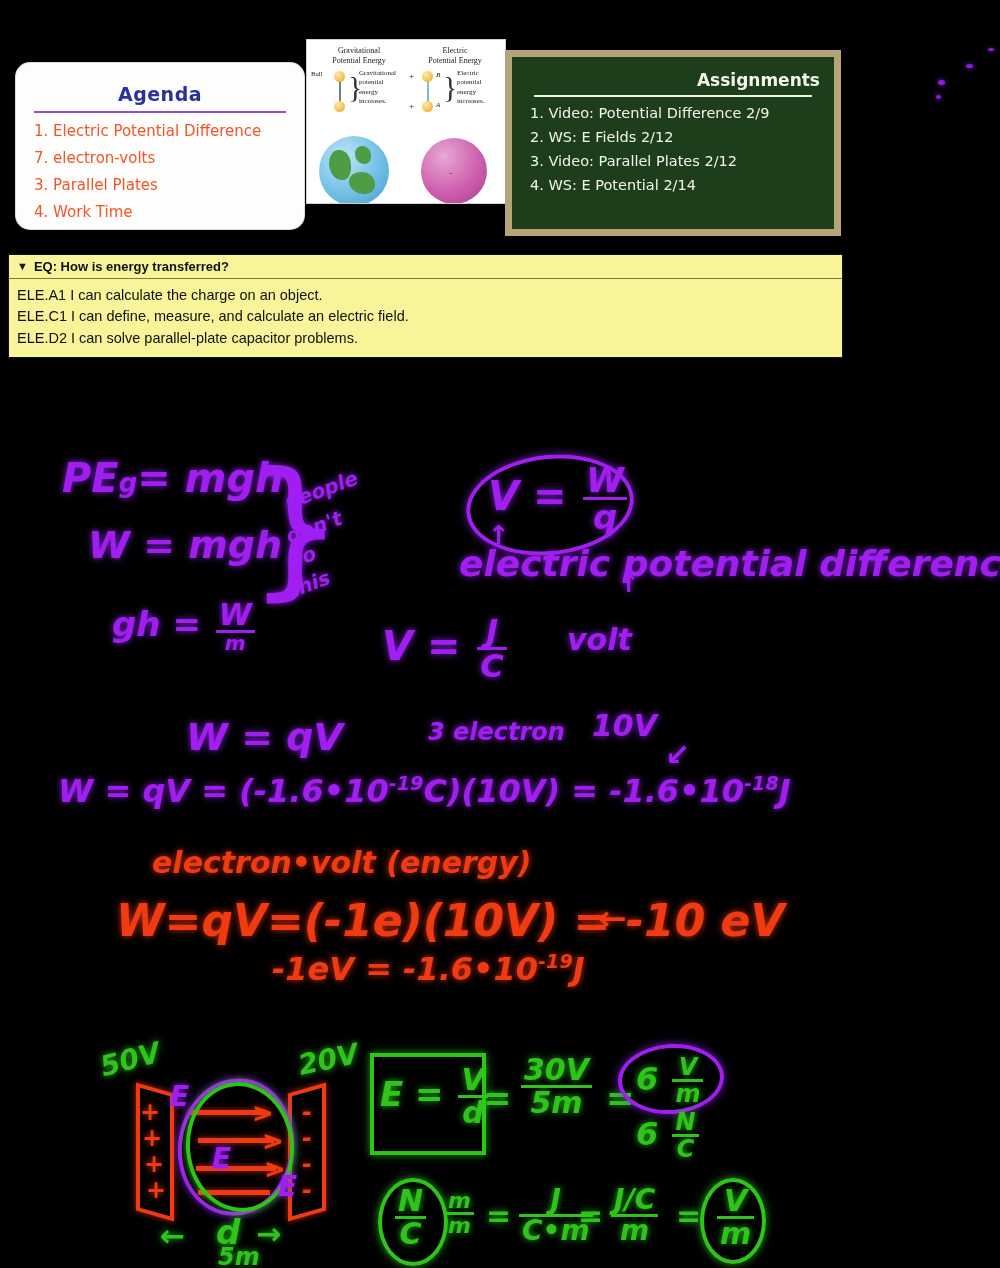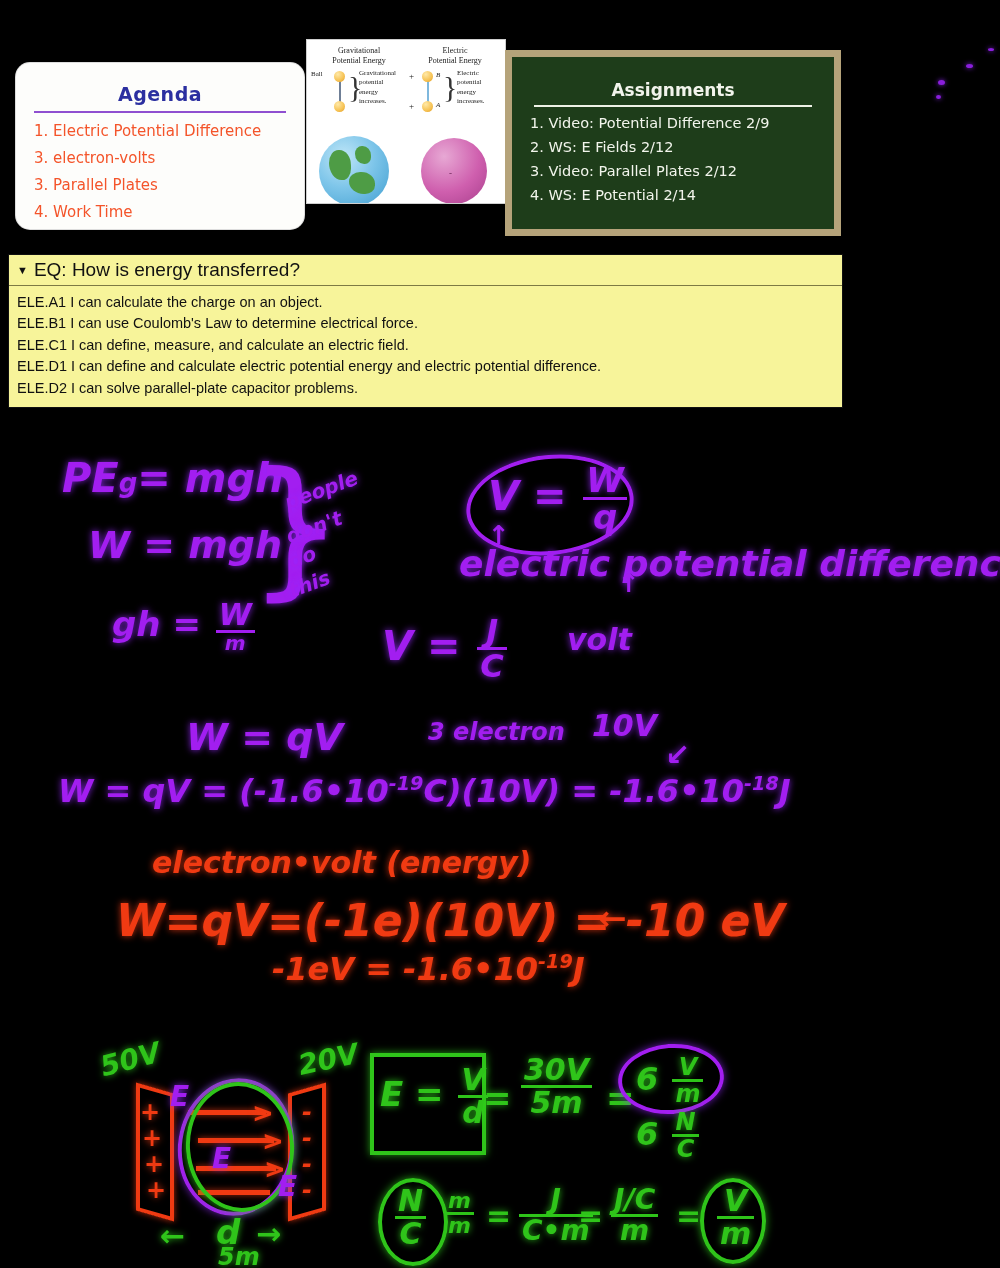--- a/index.html
+++ b/index.html
@@ -32,33 +32,33 @@
   .ball{position:absolute;width:11px;height:11px;border-radius:50%;
     background:radial-gradient(circle at 35% 30%,#ffe9a8 0%,#f6c253 60%,#e09a22 100%);}
   .ballrod{position:absolute;width:2px;background:#6f7f96;}
   .brace{position:absolute;font-family:"Liberation Serif",serif;color:#333;}
 
   
   #assign-card{position:absolute;left:505px;top:50px;width:336px;height:186px;
     background:#b5a37a;padding:7px;box-sizing:border-box;}
   #assign-inner{width:100%;height:100%;background:#1e3d1a;box-sizing:border-box;
     padding:10px 14px;}
-  #assign-title{text-align:center;color:#f2f4ec;font-size:17px;font-weight:bold;
-    font-family:"DejaVu Sans",sans-serif;margin-top:13px;}
+  #assign-title{text-align:right;color:#f2f4ec;font-size:17px;font-weight:bold;
+    font-family:"DejaVu Sans",sans-serif;margin-top:3px;}
   #assign-rule{height:2px;background:#eef2e6;margin:5px 8px 0 8px;}
   .assign-item{color:#f2f5ec;font-size:14.5px;margin:8px 0 0 4px;
     font-family:"DejaVu Sans",sans-serif;}
 
   
   #lt-panel{position:absolute;left:8px;top:254px;width:835px;
     background:#f7f49a;border:1px solid #111;box-sizing:border-box;}
   #eq-bar{display:flex;align-items:center;gap:6px;padding:4px 8px;
     border-bottom:1px solid #7d7a44;background:#f7f49a;}
   #eq-caret{font-size:11px;color:#111;line-height:1;}
-  #eq-text{font-size:19px;font-weight:normal;color:#111;}
+  #eq-text{font-size:13px;font-weight:bold;color:#111;}
   #lt-body{padding:6px 8px 8px 8px;}
   #lt-heading{font-size:14.5px;font-weight:bold;color:#111;margin-bottom:2px;}
   .lt-line{font-size:14.5px;color:#111;line-height:1.48;}
 
   
   .hw{position:absolute;white-space:nowrap;
       font-family:"DejaVu Sans",sans-serif;font-style:italic;font-weight:bold;}
   .hw-purple{color:#a21ef0;text-shadow:0 0 7px rgba(150,40,255,.85);}
   .hw-red{color:#f03a12;text-shadow:0 0 7px rgba(250,60,20,.8);}
   .hw-green{color:#2fc41a;text-shadow:0 0 7px rgba(50,220,30,.8);}
@@ -80,21 +80,21 @@
   .speck{position:absolute;background:#8a1edc;border-radius:50%;
     box-shadow:0 0 5px rgba(150,40,255,.9);}
 </style>
 </head>
 <body>
 
 <div id="agenda-card">
   <div id="agenda-title">Agenda</div>
   <div id="agenda-rule"></div>
   <div class="agenda-item">1. Electric Potential Difference</div>
-  <div class="agenda-item">3. electron-volts</div>
+  <div class="agenda-item">7. electron-volts</div>
   <div class="agenda-item">3. Parallel Plates</div>
   <div class="agenda-item">4. Work Time</div>
 </div>
 
 <div id="figure-card">
   <div class="fig-col" id="fig-col-grav">
     <span>Gravitational</span><br>
     <span>Potential Energy</span>
   </div>
   <div class="fig-col" id="fig-col-elec">
@@ -150,23 +150,21 @@
   </div>
 </div>
 
 <div id="lt-panel">
   <div id="eq-bar">
     <span id="eq-caret">▼</span>
     <span id="eq-text">EQ: How is energy transferred?</span>
   </div>
   <div id="lt-body">
     <div class="lt-line">ELE.A1 I can calculate the charge on an object.</div>
-    <div class="lt-line">ELE.B1 I can use Coulomb's Law to determine electrical force.</div>
     <div class="lt-line">ELE.C1 I can define, measure, and calculate an electric field.</div>
-    <div class="lt-line">ELE.D1 I can define and calculate electric potential energy and electric potential difference.</div>
     <div class="lt-line">ELE.D2 I can solve parallel-plate capacitor problems.</div>
   </div>
 </div>
 
 <div class="speck" style="left:988px;top:48px;width:6px;height:3px;"></div>
 <div class="speck" style="left:966px;top:64px;width:7px;height:4px;"></div>
 <div class="speck" style="left:938px;top:80px;width:7px;height:5px;"></div>
 <div class="speck" style="left:936px;top:95px;width:5px;height:4px;"></div>
 
 <div class="hw hw-purple" style="left:62px;top:455px;font-size:40px;">

